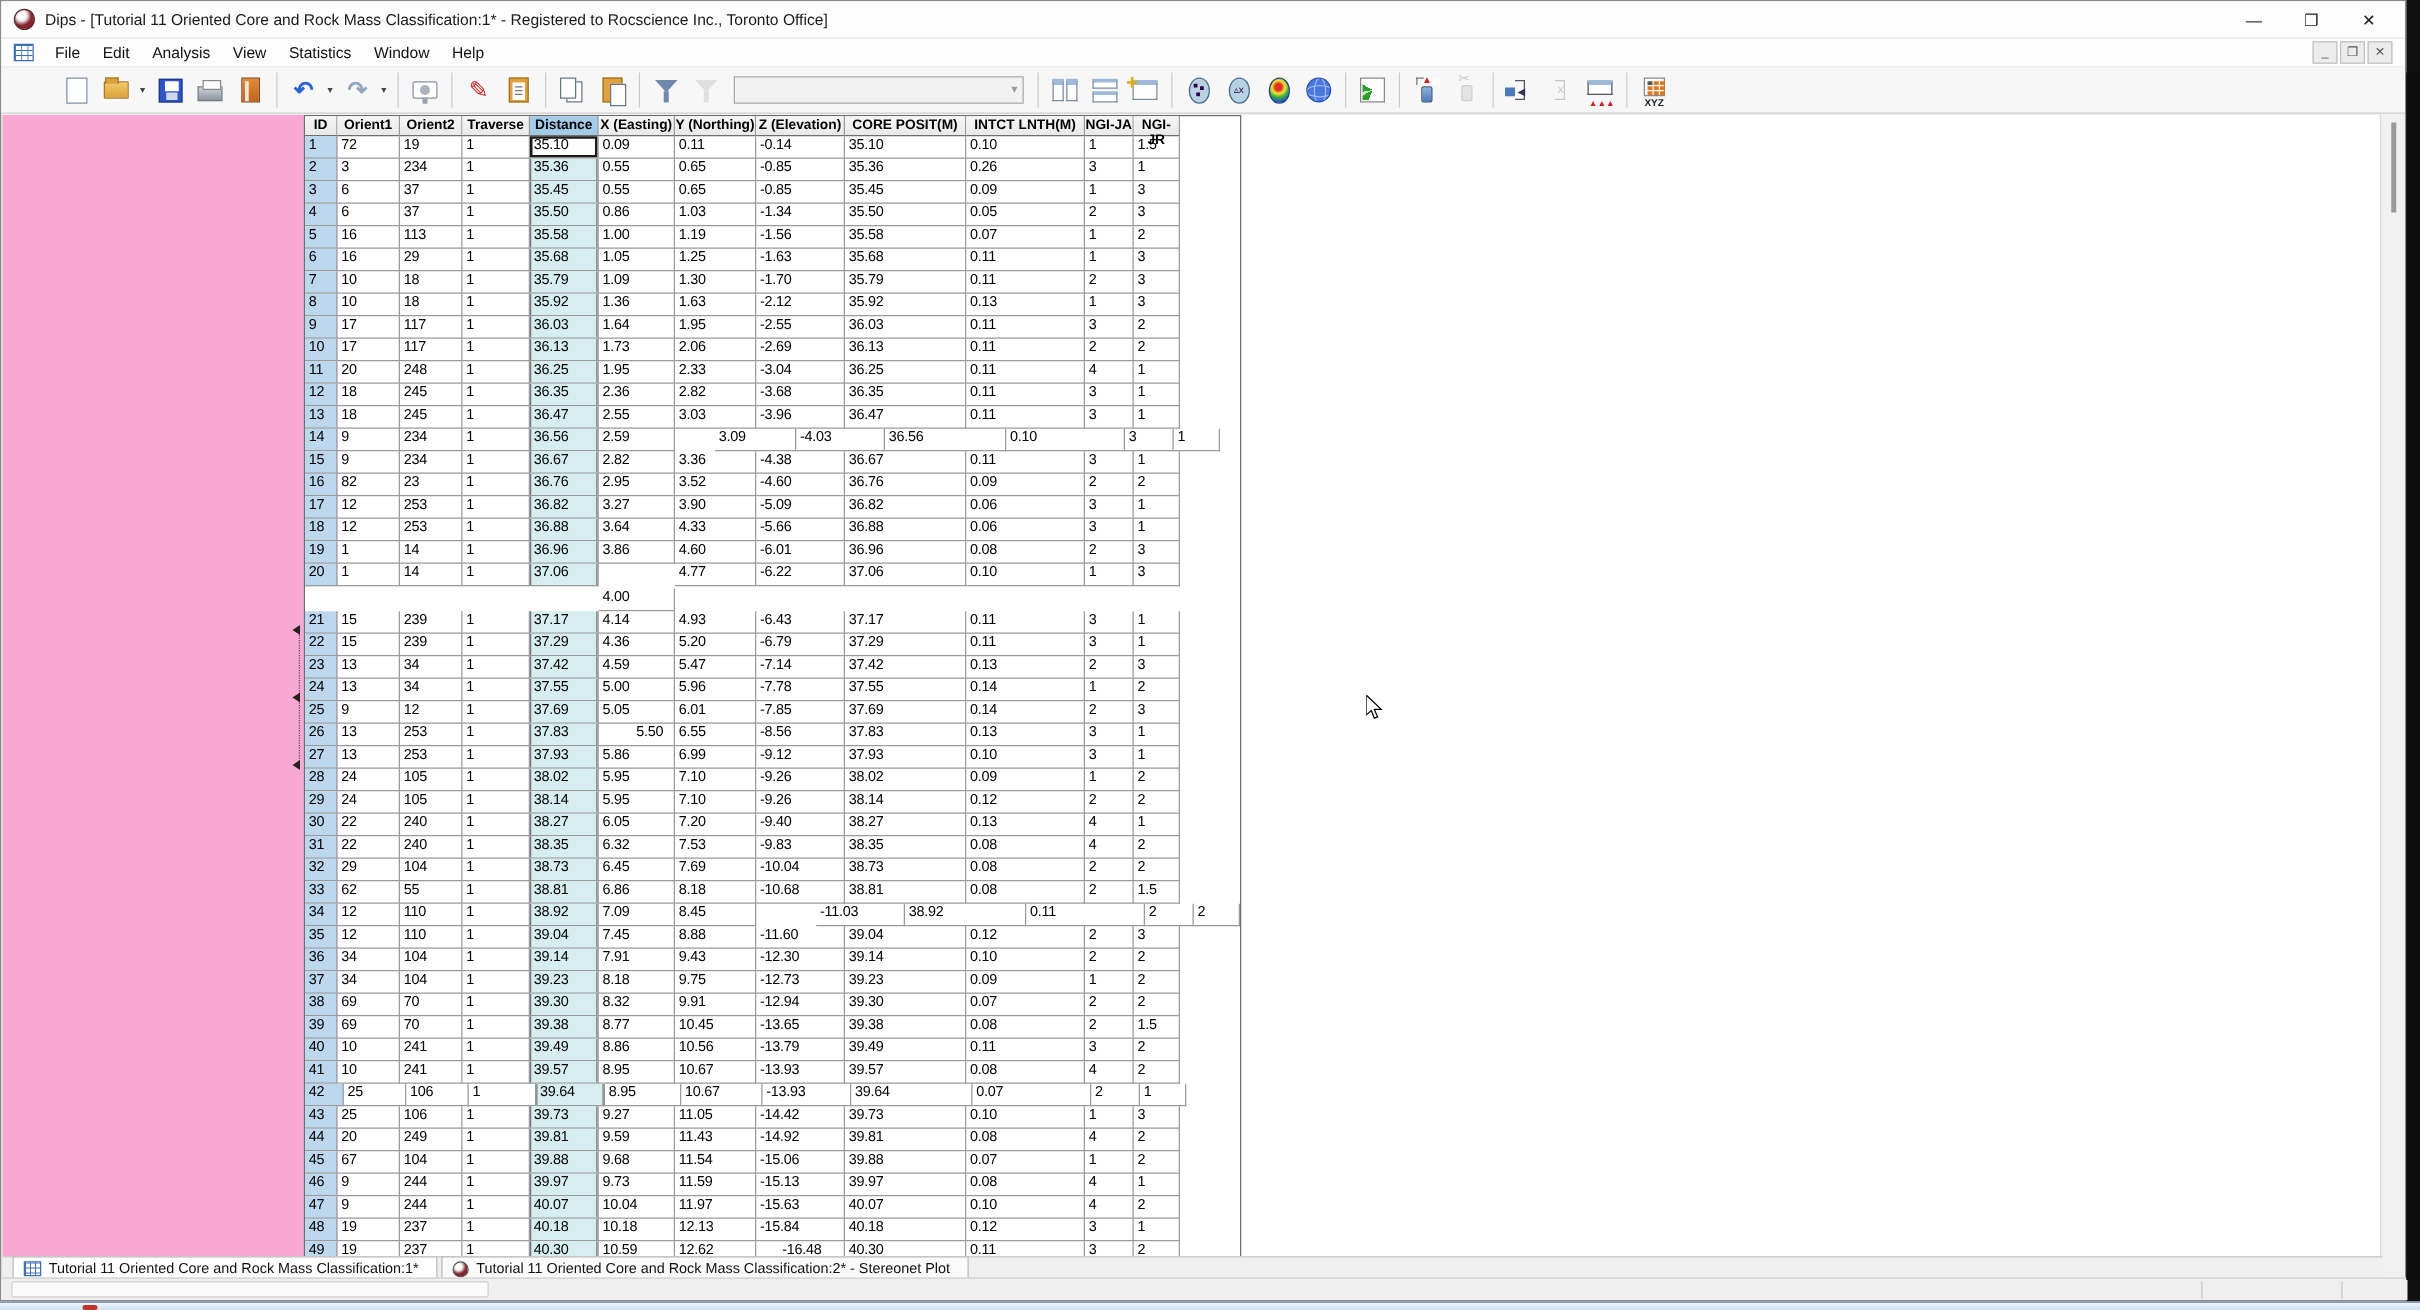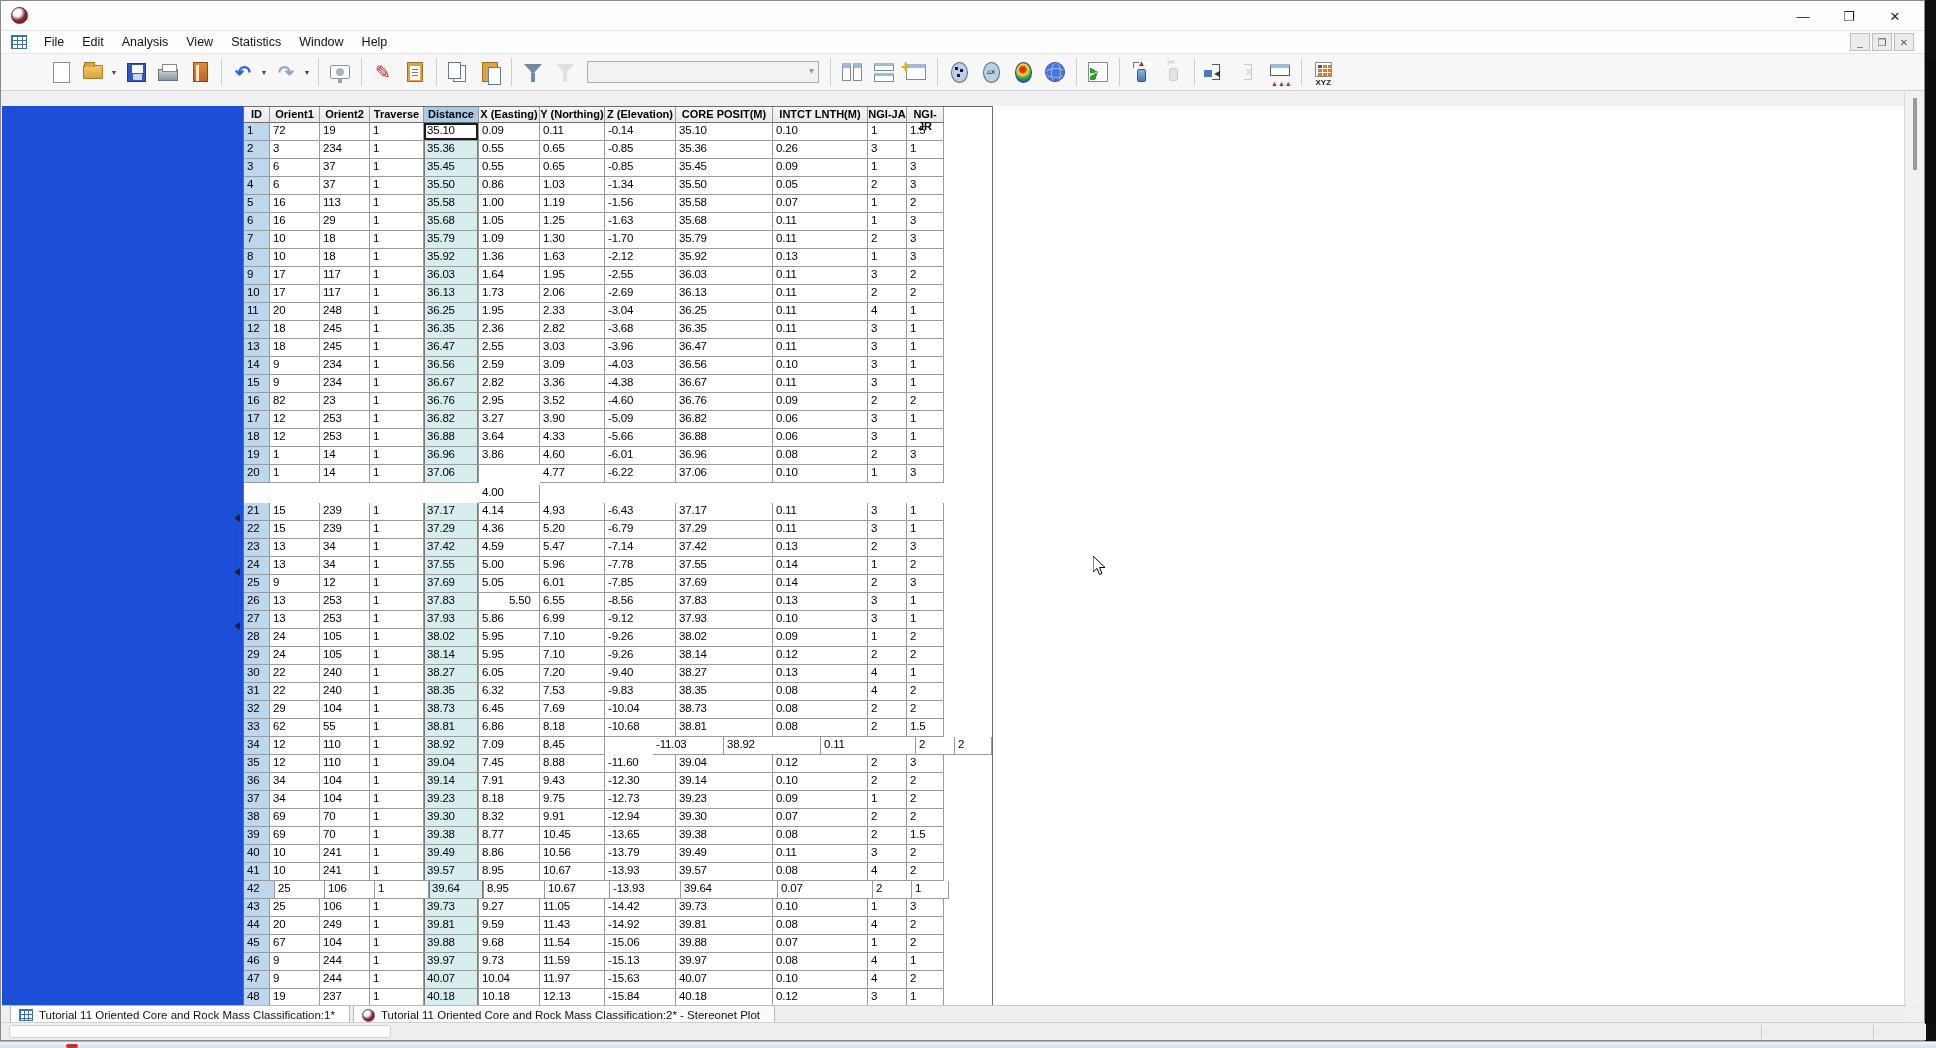--- a/index.html
+++ b/index.html
@@ -91,21 +91,21 @@
   .i-column-delete { width:8px; height:16px; border:1px solid #889; border-left:none; }
   .i-column-delete:before { content:"x"; position:absolute; left:2px; top:1px; font-size:10px; color:#889; }
   .i-weighted-table { width:20px; height:12px; background:#fff; border:1px solid #556; border-top:4px solid #9fb9d8; margin-top:-4px; }
   .i-weighted-table:before { content:"\25B2\25B2\25B2"; position:absolute; left:0px; top:12px; font-size:7px; letter-spacing:0px; color:#c22; }
   .i-xyz-calculator { width:17px; height:15px; background:#fff; border:1px solid #888; margin-top:-6px; }
   .i-xyz-calculator:before { content:""; position:absolute; left:2px; top:2px; width:4px; height:3px; background:#555;
       box-shadow:5px 0 0 #e07820, 10px 0 0 #e07820, 0 4px 0 #e07820, 5px 4px 0 #e07820, 10px 4px 0 #e07820, 0 8px 0 #e07820, 5px 8px 0 #e07820, 10px 8px 0 #e07820; }
   .i-xyz-calculator:after { content:"XYZ"; position:absolute; left:0px; top:15px; font-size:8px; color:#222; font-weight:bold; }
 
   
-  #client { position:absolute; left:1px; top:105px; width:1904px; height:913px; background:#1d4ed8; }
+  #client { position:absolute; left:1px; top:91px; width:1904px; height:913px; background:#f9a8d4; }
   #grid-white-bg { position:absolute; left:700px; top:0; right:0; bottom:0; background:#fff; }
 
   
   #sheet { position:absolute; left:241px; top:0px; border:1px solid #6e6e6e; background:#fff; }
   .srow { display:flex; }
   .cell { height:18px; border-right:1px solid #9a9a9a; border-bottom:1px solid #9a9a9a; font-size:11.5px; letter-spacing:-0.2px; color:#000; padding:1px 0 0 3px; overflow:hidden; white-space:nowrap; }
   .hcell { height:16px; background:linear-gradient(#f6f6f6,#e9e9e9); font-weight:bold; font-size:11px; text-align:center; padding:1px 0 0 0; border-right:1px solid #9a9a9a; border-bottom:1px solid #6e6e6e; }
   .hcell.sel { background:#a3cbe8; }
   .idcell { background:#bdd7ee; }
   .dcell { background:#d7eef0; box-shadow:inset 1px 0 0 #777, inset -1px 0 0 #777; }
@@ -156,20 +156,21 @@
     <div class="sliver-mark" style="top:30px"></div>
     <div class="sliver-mark" style="top:70px"></div>
     <div class="sliver-mark" style="top:140px"></div>
     <div id="sliver-box"></div>
   </div>
 
   <div id="app">
 
     <div id="titlebar">
       <div id="app-icon"></div>
+      <div id="title-text">Dips - [Tutorial 11 Oriented Core and Rock Mass Classification:1* - Registered to Rocscience Inc., Toronto Office]</div>
       <div class="tb-controls">
         <div class="tb-btn">—</div>
         <div class="tb-btn">❐</div>
         <div class="tb-btn">✕</div>
       </div>
     </div>
 
     <div id="menubar">
       <div id="mdi-doc-icon"></div>
       <div id="menu-items" style="display:flex">
@@ -505,21 +506,21 @@
             <div class="cell" style="width: 39px;">3</div>
             <div class="cell" style="width: 37px;">1</div>
           </div>
           <div class="srow">
             <div class="cell idcell" style="width: 26px;">14</div>
             <div class="cell" style="width: 50px;">9</div>
             <div class="cell" style="width: 50px;">234</div>
             <div class="cell" style="width: 54px;">1</div>
             <div class="cell dcell" style="width: 55px;">36.56</div>
             <div class="cell" style="width: 61px;">2.59</div>
-            <div class="cell" style="width: 65px;">3.09</div>
+            <div class="cell" style="width: 65px; margin-left: 32px;">3.09</div>
             <div class="cell" style="width: 71px;">-4.03</div>
             <div class="cell" style="width: 97px;">36.56</div>
             <div class="cell" style="width: 95px;">0.10</div>
             <div class="cell" style="width: 39px;">3</div>
             <div class="cell" style="width: 37px;">1</div>
           </div>
           <div class="srow">
             <div class="cell idcell" style="width: 26px;">15</div>
             <div class="cell" style="width: 50px;">9</div>
             <div class="cell" style="width: 50px;">234</div>

